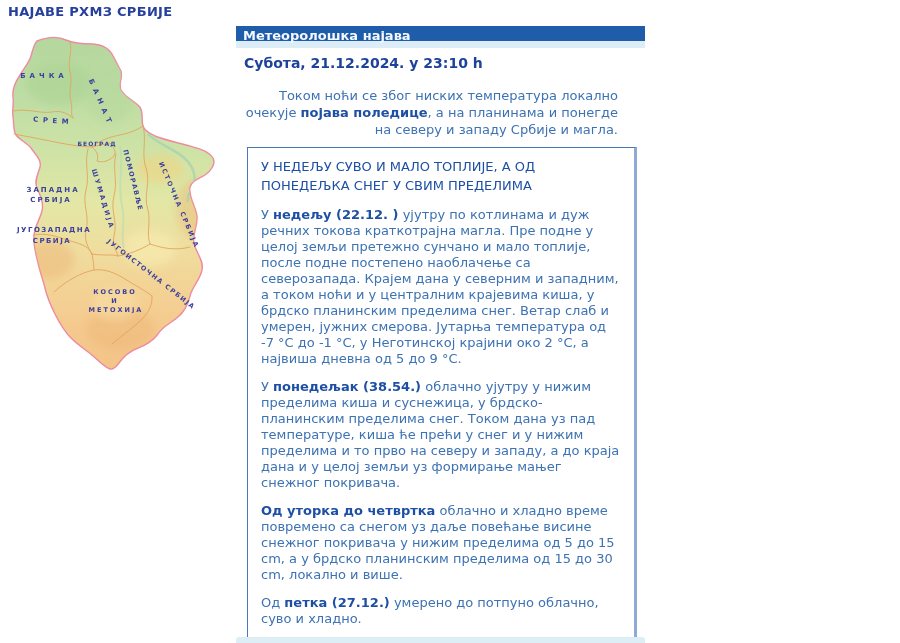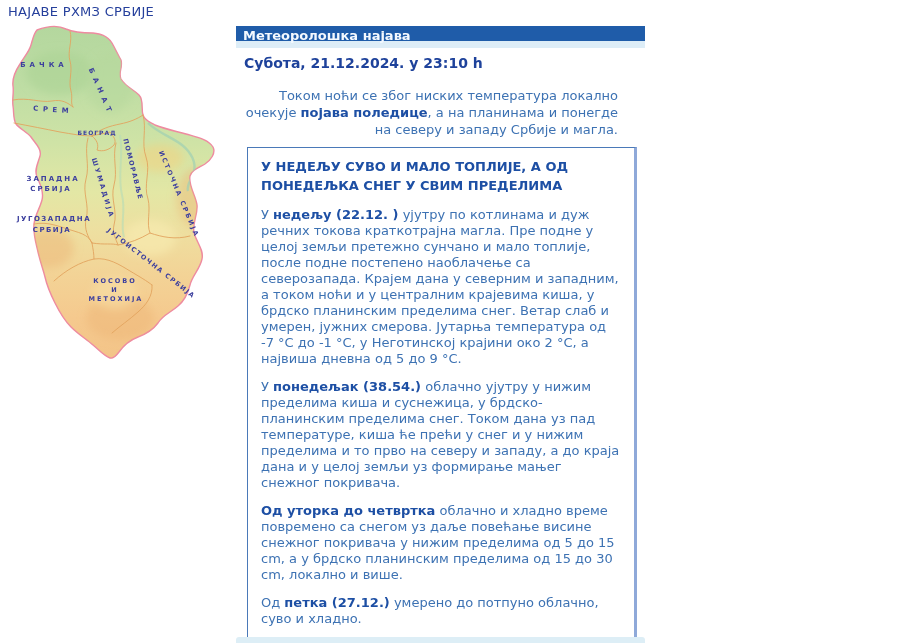--- a/index.html
+++ b/index.html
@@ -3,23 +3,23 @@
 <meta charset="utf-8">
 <style>
   html,body{margin:0;padding:0;}
   body{
     width:900px;height:643px;position:relative;background:#ffffff;
     font-family:"DejaVu Sans","Liberation Sans",sans-serif;
     overflow:hidden;
   }
   .page-title{
     position:absolute;left:8px;top:4px;
-    font-size:13px;font-weight:normal;color:#26409c;letter-spacing:.3px;text-align:center;
+    font-size:13px;font-weight:bold;color:#26409c;letter-spacing:.3px;text-align:center;
   }
-  .map-wrap{position:absolute;left:0;top:18px;width:230px;height:350px;}
+  .map-wrap{position:absolute;left:0;top:29px;width:230px;height:350px;}
   .map-wrap svg{display:block;width:230px;height:350px;}
   .map-label{
     font-family:"DejaVu Sans","Liberation Sans",sans-serif;
     font-weight:bold;fill:#3c3f9e;
   }
   .panel{position:absolute;left:236px;top:26px;width:409px;}
   .panel-header{
     background:#1f5ca9;color:#f4f9ff;
     font-size:13px;font-weight:bold;
     height:15px;line-height:19px;padding:0 0 0 7px;box-sizing:border-box;
@@ -37,21 +37,21 @@
   .intro b,.forecast-par b{color:#1d4fa4;}
   .forecast-box{
     margin:9px 0 0 5px;width:390px;box-sizing:border-box;
     background:#ffffff;
     border:1px solid #4a79b8;
     border-right:3px solid #8fa9d9;
     border-bottom:2px solid #2d61a8;
     padding:9px 13px 8px 13px;
   }
   .box-heading{
-    font-size:13px;font-weight:bold;line-height:19px;color:#1d4fa4;
+    font-size:13px;font-weight:normal;line-height:19px;color:#1d4fa4;
     margin:0 0 12px 0;
   }
   .forecast-par{
     font-size:13px;line-height:16px;color:#3d72b3;
     margin:0 0 12px 0;
   }
   .forecast-par:last-child{margin-bottom:2px;}
   .bottom-strip{
     position:absolute;left:236px;top:637px;width:409px;height:6px;
     background:#ddeef6;border-radius:3px 3px 0 0;

